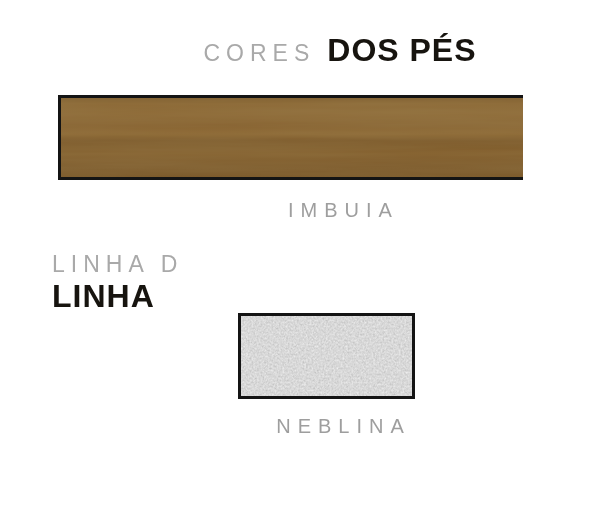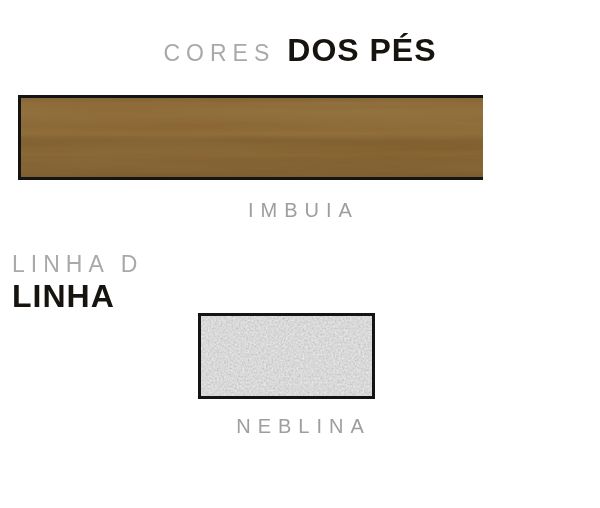--- a/index.html
+++ b/index.html
@@ -7,20 +7,21 @@
     padding: 0;
     background: #ffffff;
   }
   .canvas {
     position: relative;
     width: 483px;
     height: 508px;
     background: #ffffff;
     overflow: hidden;
     font-family: "Liberation Sans", sans-serif;
+    margin-left: 40px;
   }
   
   .heading {
     position: absolute;
     left: 0;
     width: 600px;
     display: flex;
     justify-content: center;
     align-items: baseline;
     white-space: nowrap;

